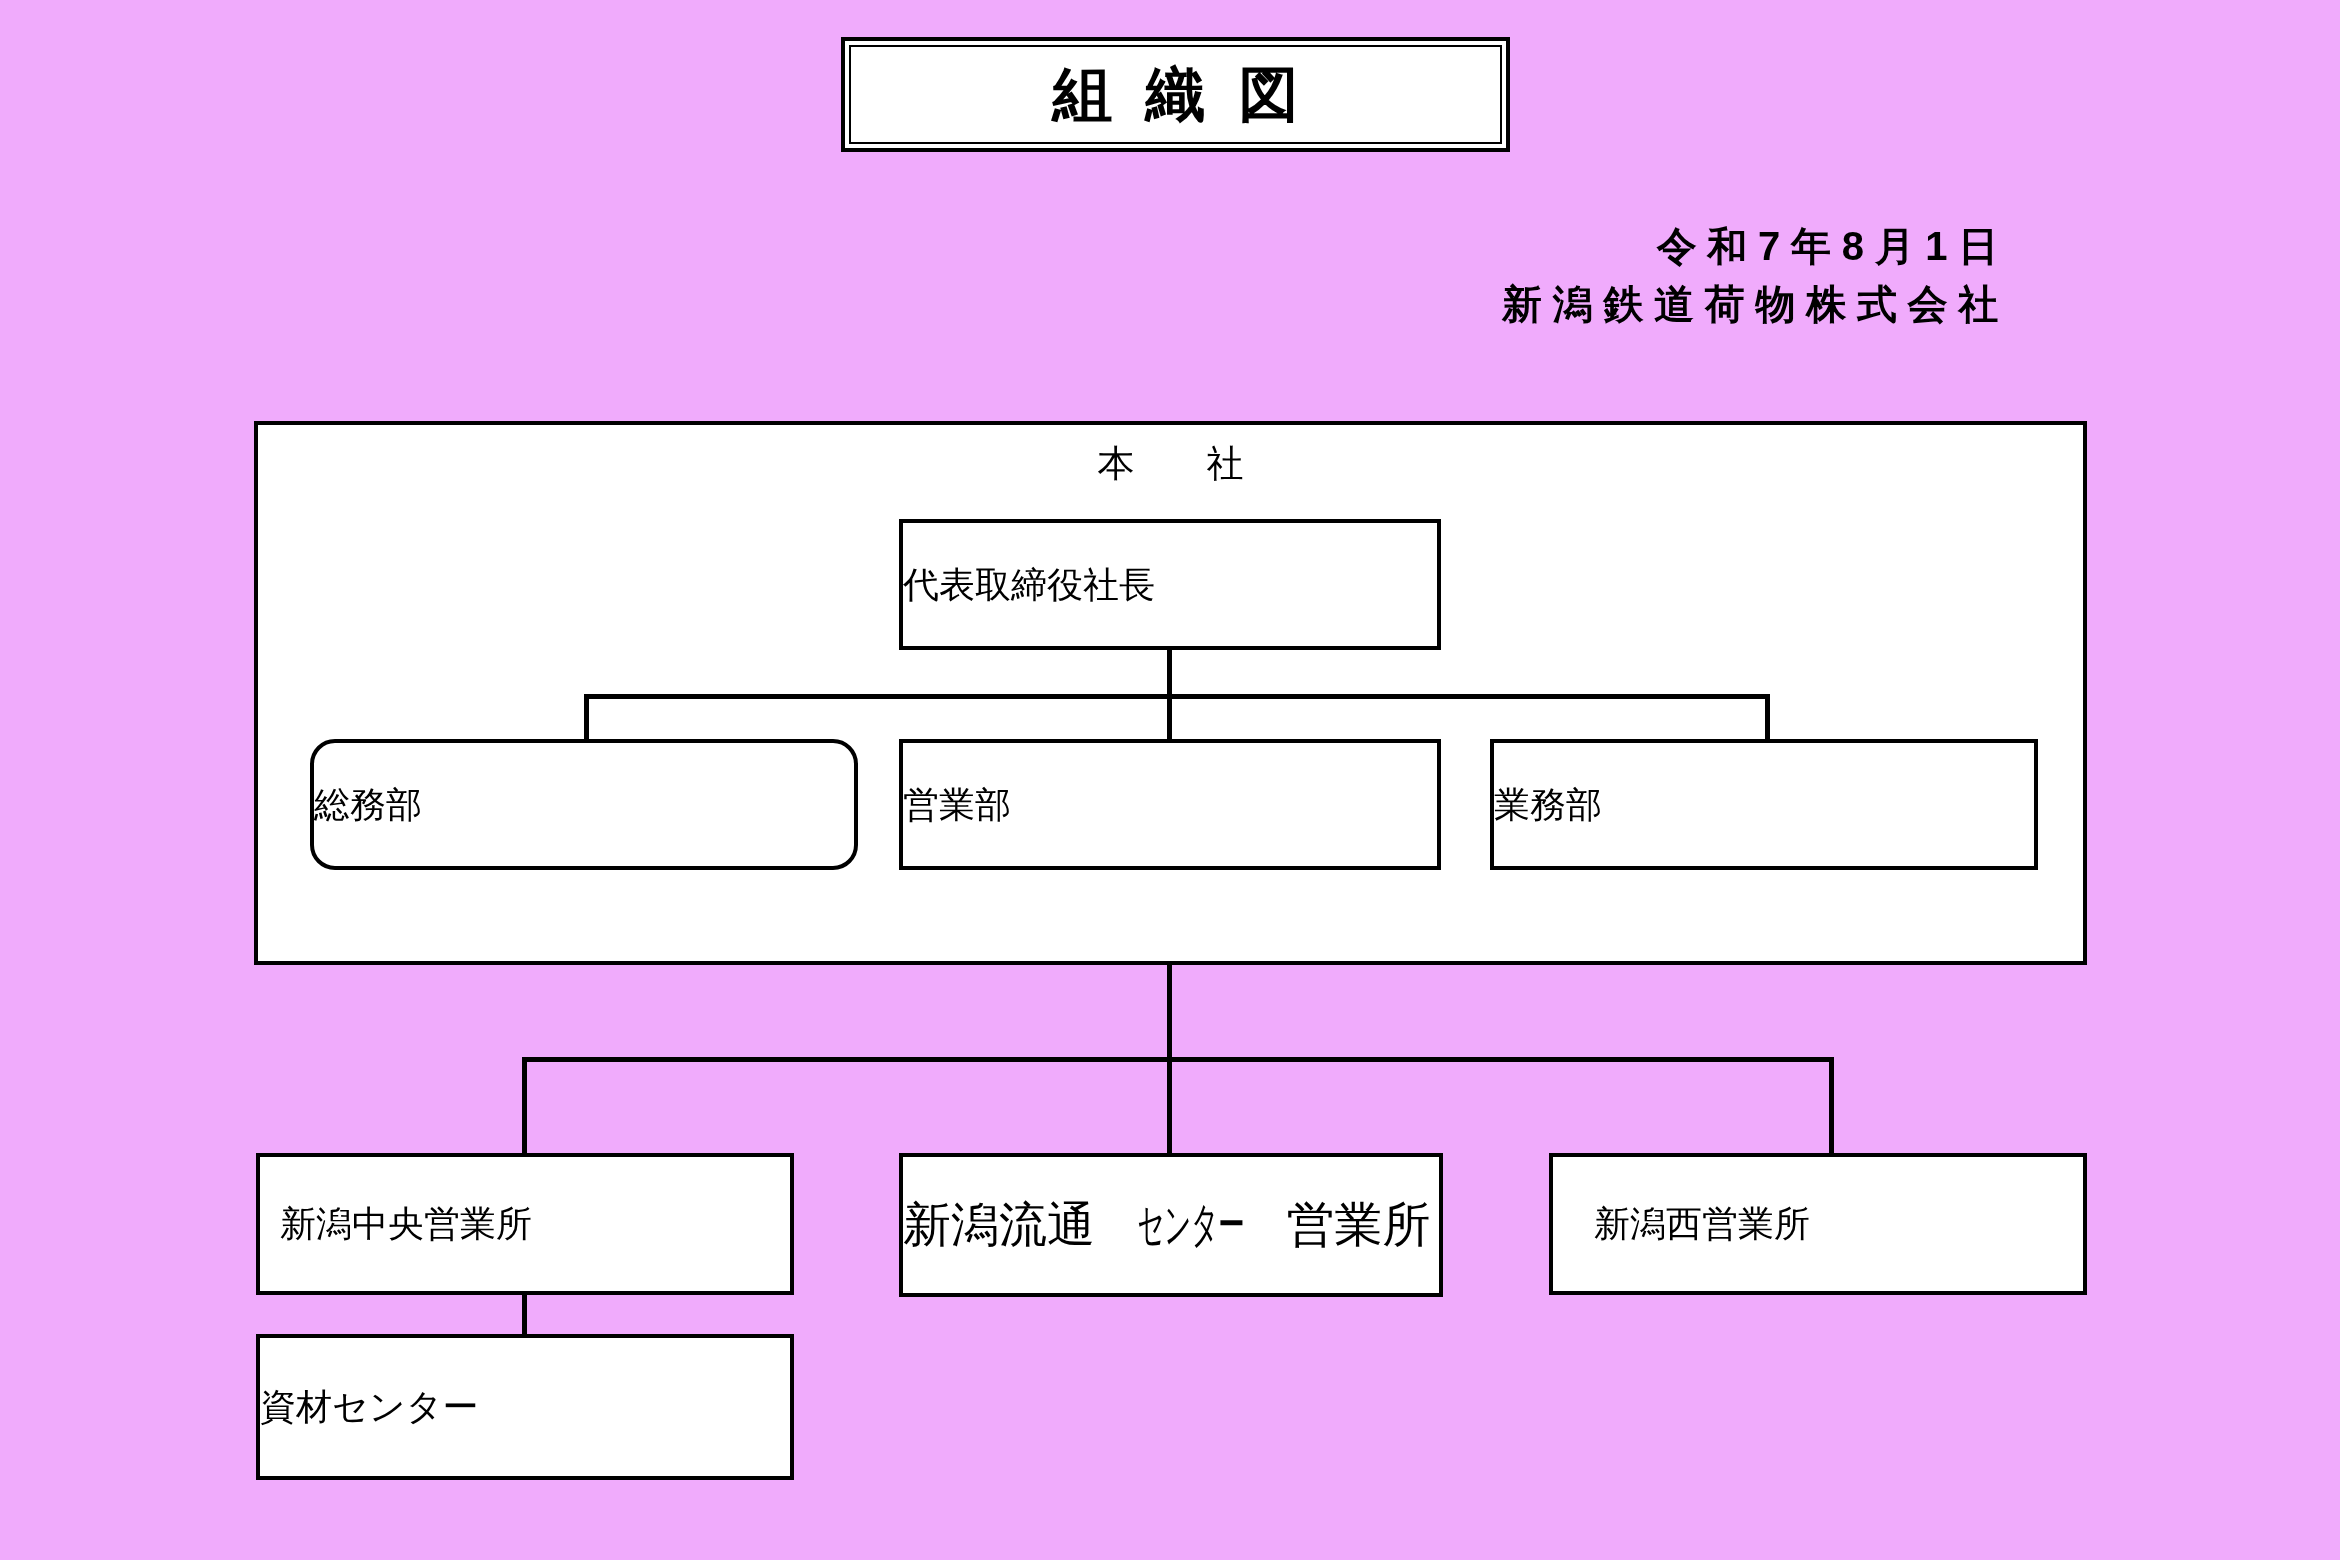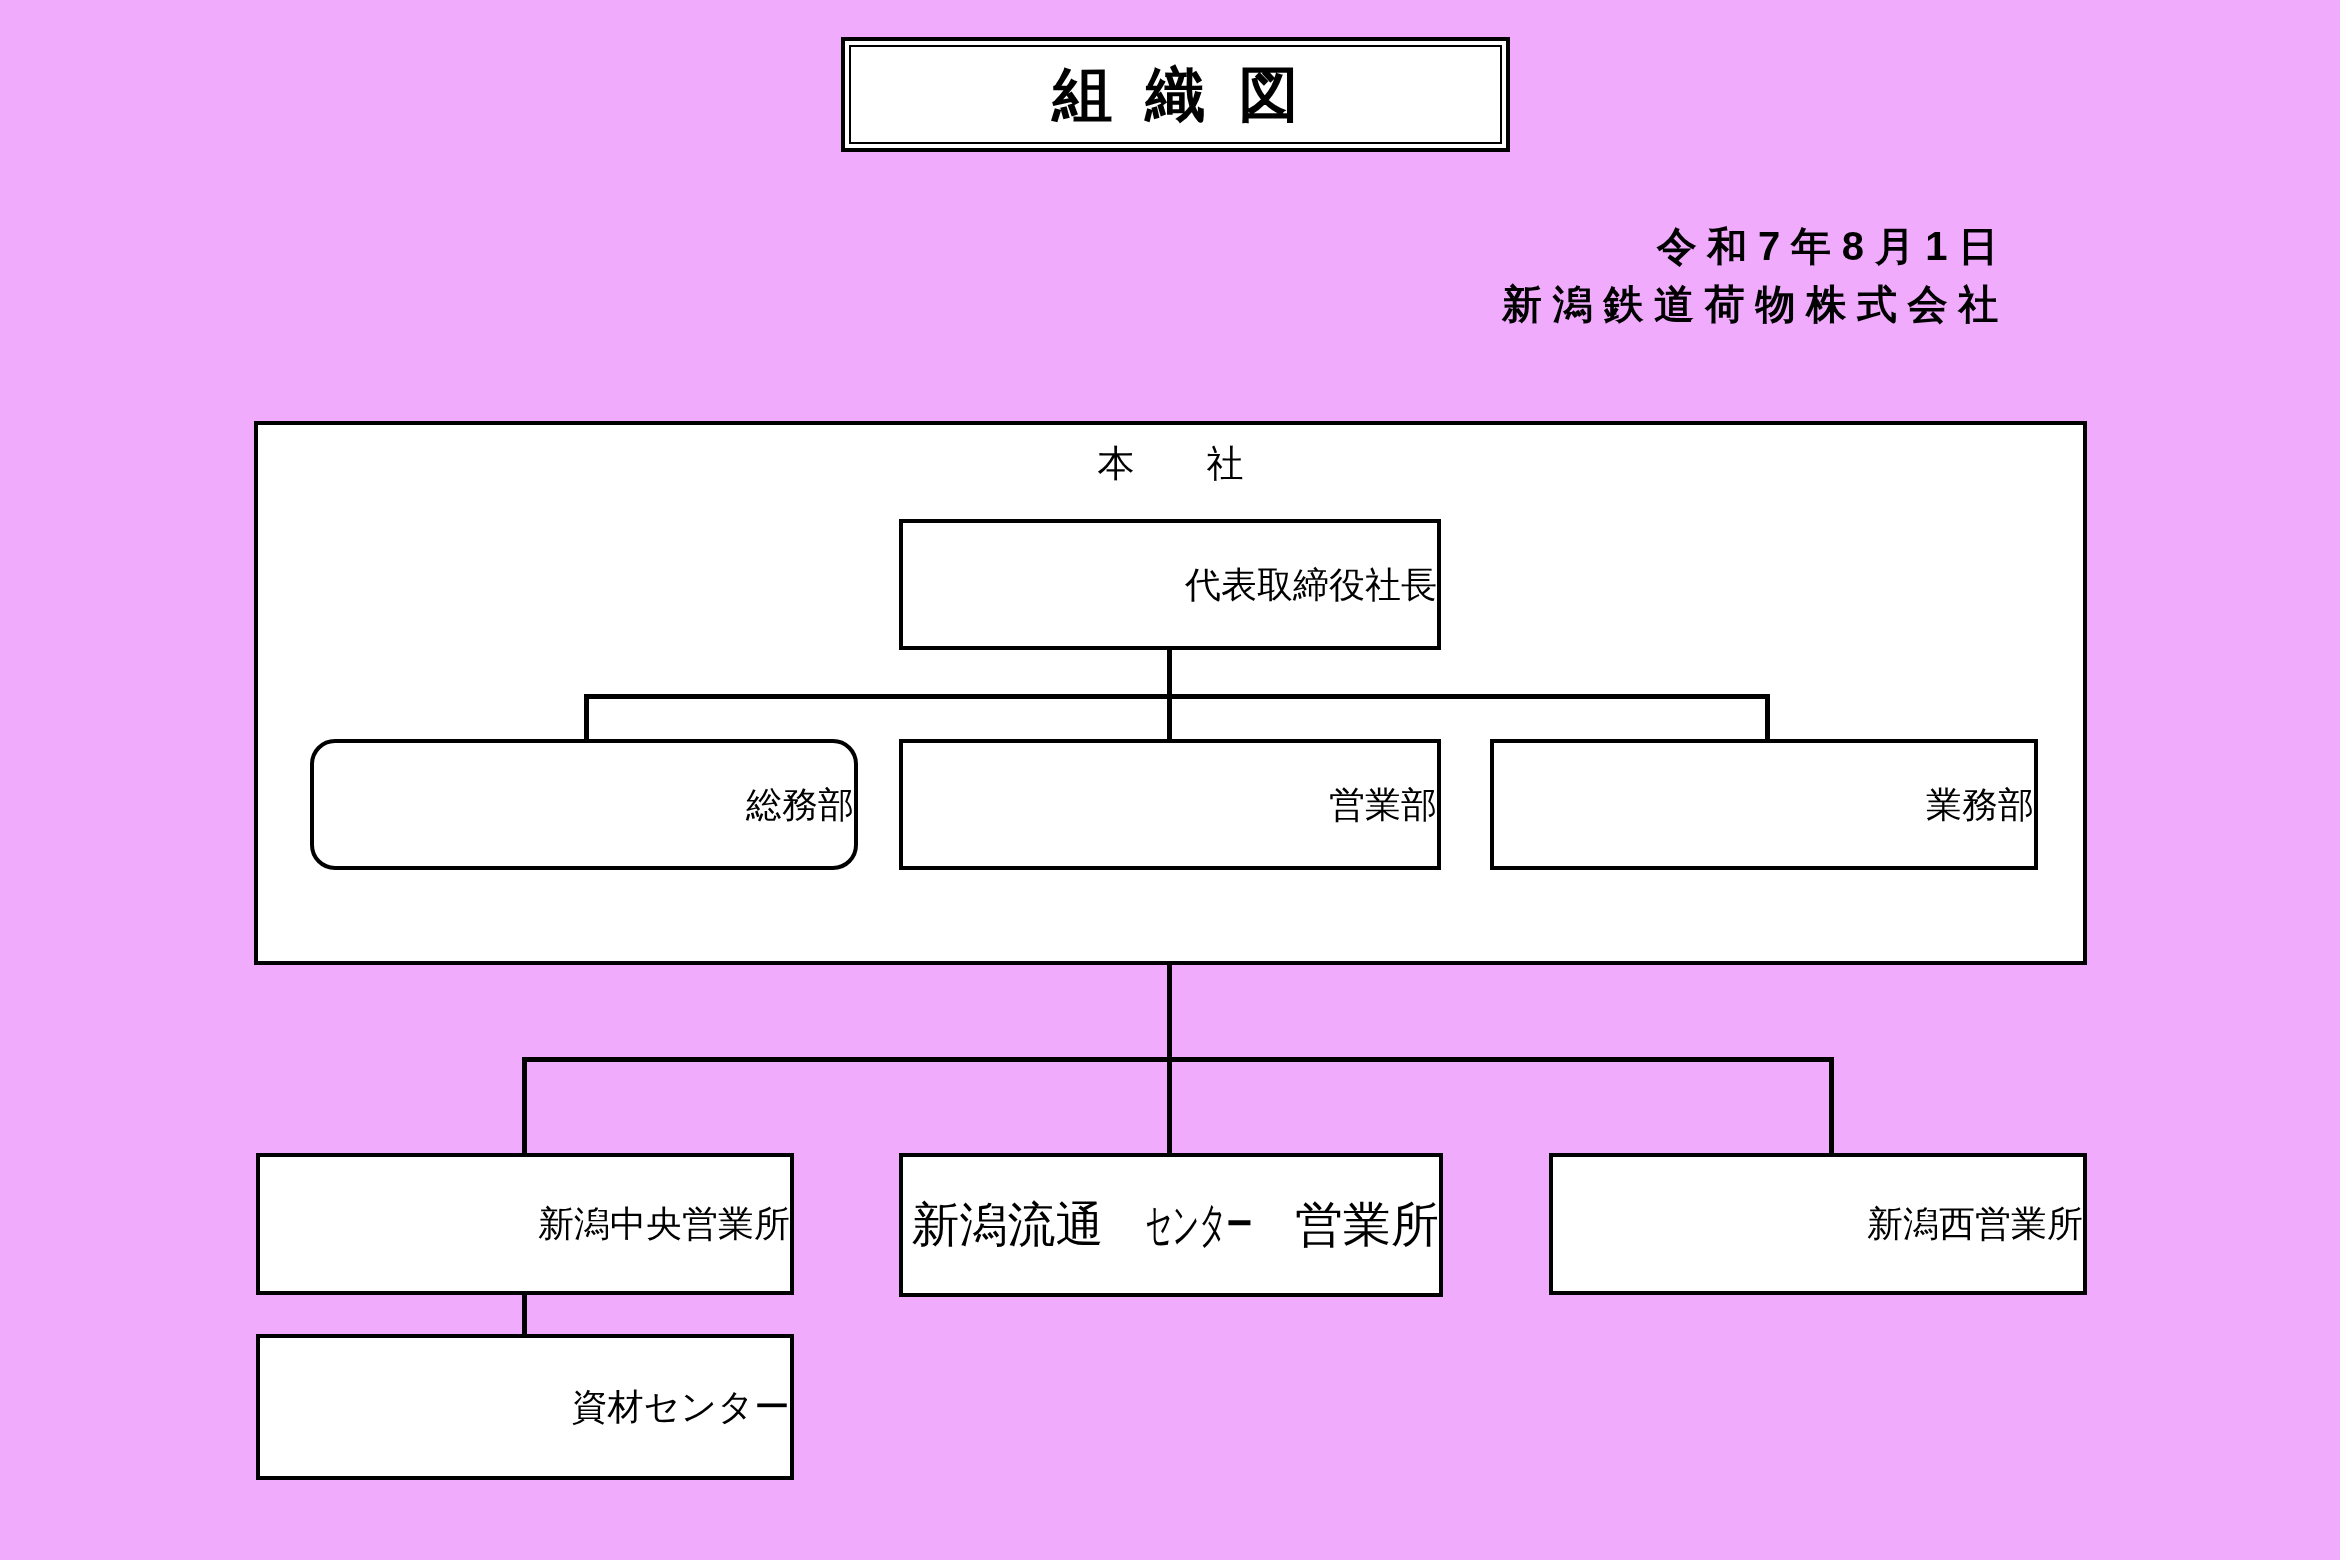--- a/index.html
+++ b/index.html
@@ -91,21 +91,21 @@
   }
 
   
   .node {
     position: absolute;
     border: 4.9px solid #000000;
     background: #ffffff;
     box-sizing: border-box;
     display: flex;
     align-items: center;
-    justify-content: flex-end;
+    justify-content: flex-start;
     text-align: center;
   }
   .node-label {
     font-size: 36px;
     font-weight: 400;
     line-height: 1.1;
     white-space: nowrap;
   }
   .node-label.condensed {
     font-size: 48px;
@@ -115,21 +115,21 @@
     transform: scaleX(0.56);
     transform-origin: center center;
     letter-spacing: -0.02em;
   }
 
   
   .node-president { left: 899px; top: 519px; width: 542px; height: 131px; }
   .node-dept-0    { left: 310px;  top: 739px; width: 548px; height: 131px; border-radius: 25px; }
   .node-dept-1    { left: 899px;  top: 739px; width: 542px; height: 131px; }
   .node-dept-2    { left: 1490px; top: 739px; width: 548px; height: 131px; }
-  .node-office-0  { left: 256px;  top: 1153px; width: 538px; height: 142px; }
+  .node-office-0  { left: 256px;  top: 1153px; width: 538px; height: 142px; padding-left: 20px; }
   .node-office-1  { left: 899px;  top: 1153px; width: 544px; height: 144px; }
   .node-office-2  { left: 1549px; top: 1153px; width: 538px; height: 142px; padding-left: 41px; }
   .node-center-0  { left: 256px;  top: 1334px; width: 538px; height: 146px; }
 
   
   .vline {
     position: absolute;
     width: 4.9px;
     background: #000000;
   }

